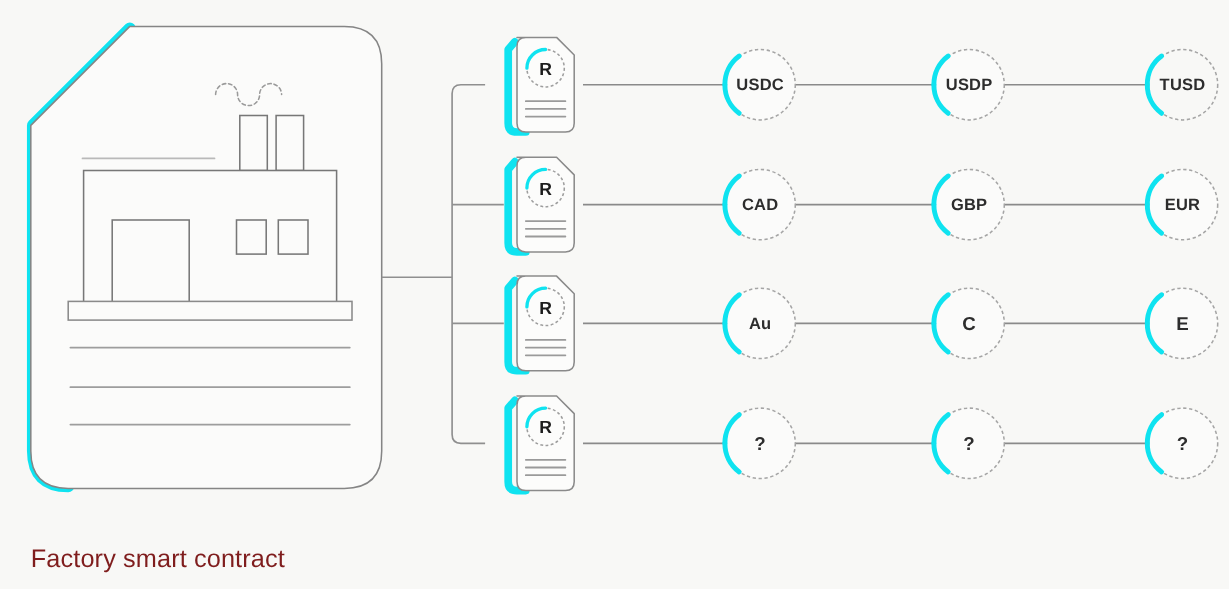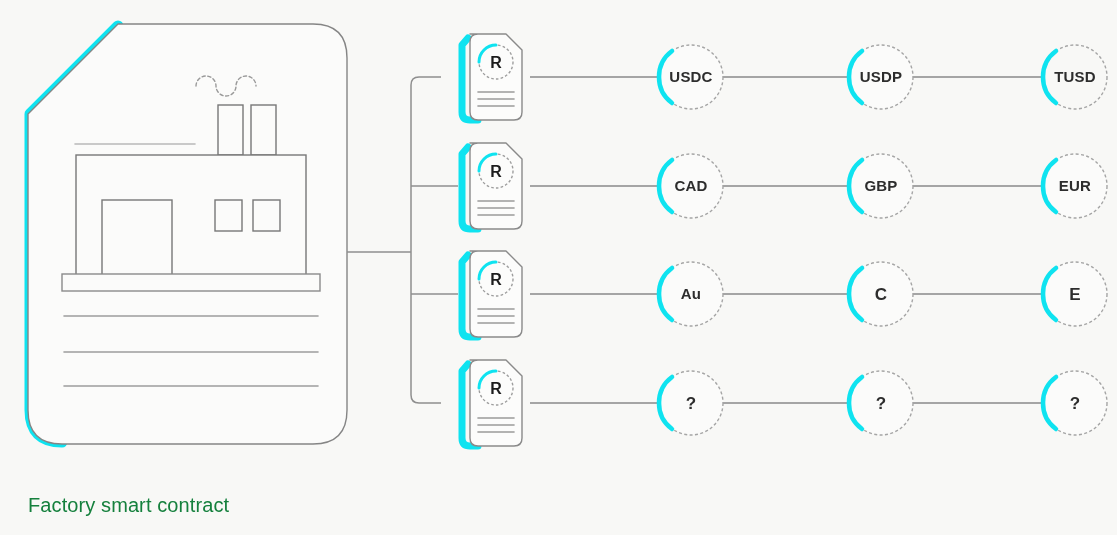--- a/index.html
+++ b/index.html
@@ -41,23 +41,23 @@
     font-family: "Liberation Sans", sans-serif;
     font-size: 16px;
     font-weight: 700;
     fill: #1c1c1c;
   }
   .caption {
     position: absolute;
     left: 28px;
     top: 494px;
     font-family: "Liberation Sans", sans-serif;
-    font-size: 20px;
+    font-size: 23px;
     font-weight: 400;
-    color: #15803d;
+    color: #7f1d1d;
     letter-spacing: 0.1px;
     white-space: nowrap;
   }
 </style>
 </head>
 <body>
 
 <div id="stage">
 
   <svg id="diagram-svg" viewBox="0 0 1117 535" xmlns="http://www.w3.org/2000/svg">

